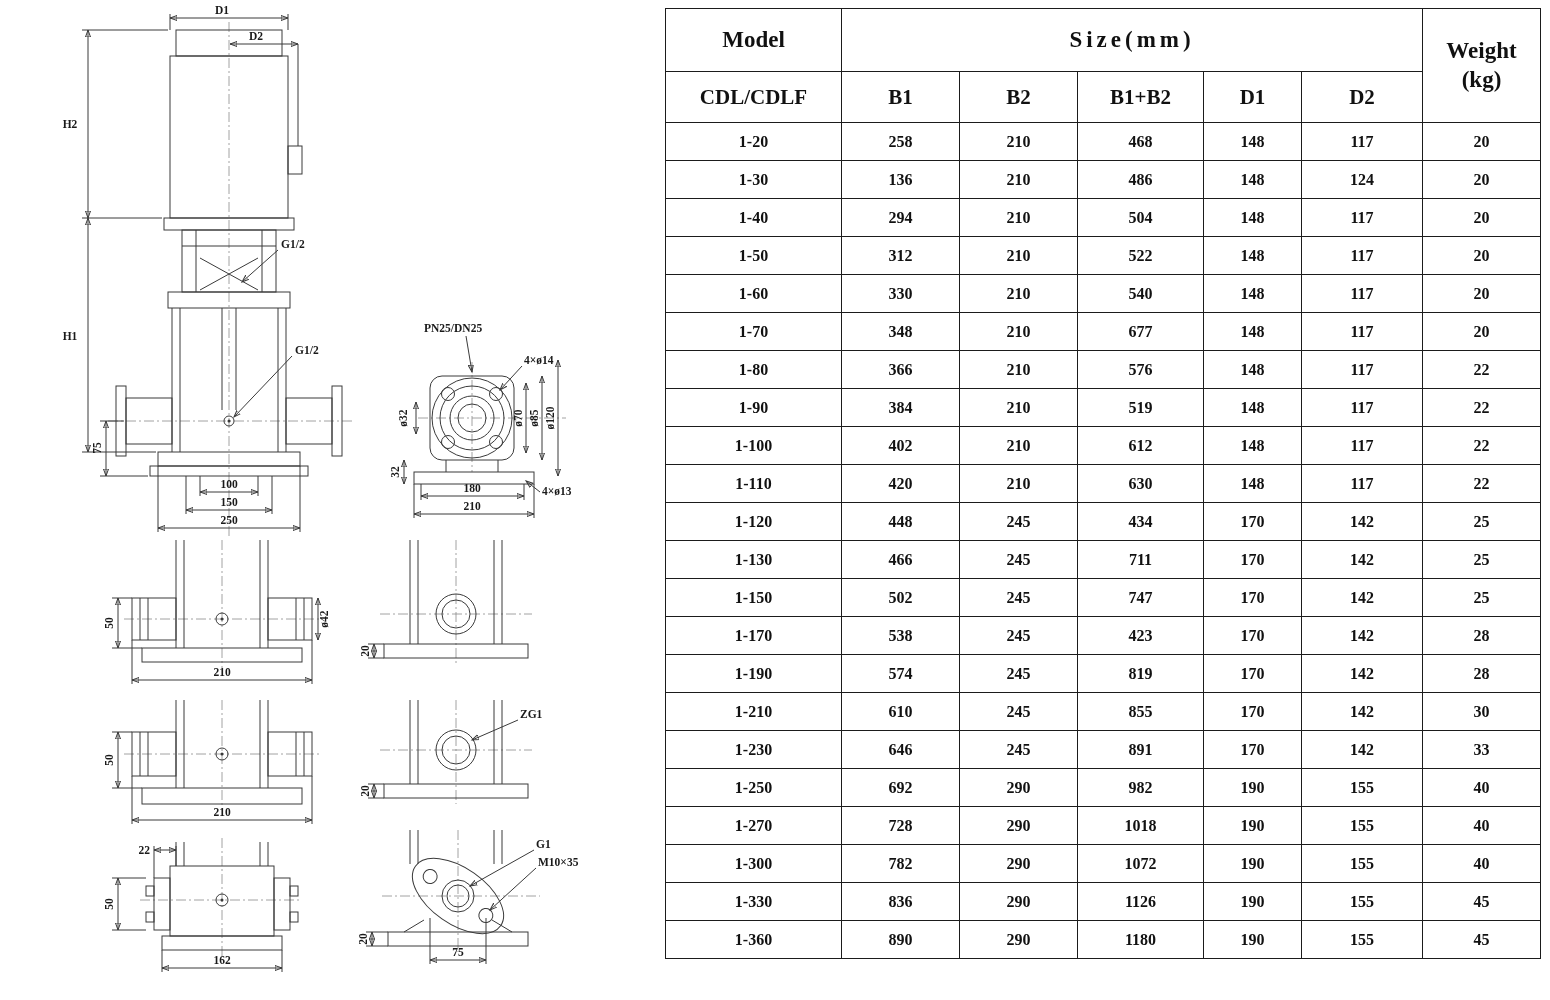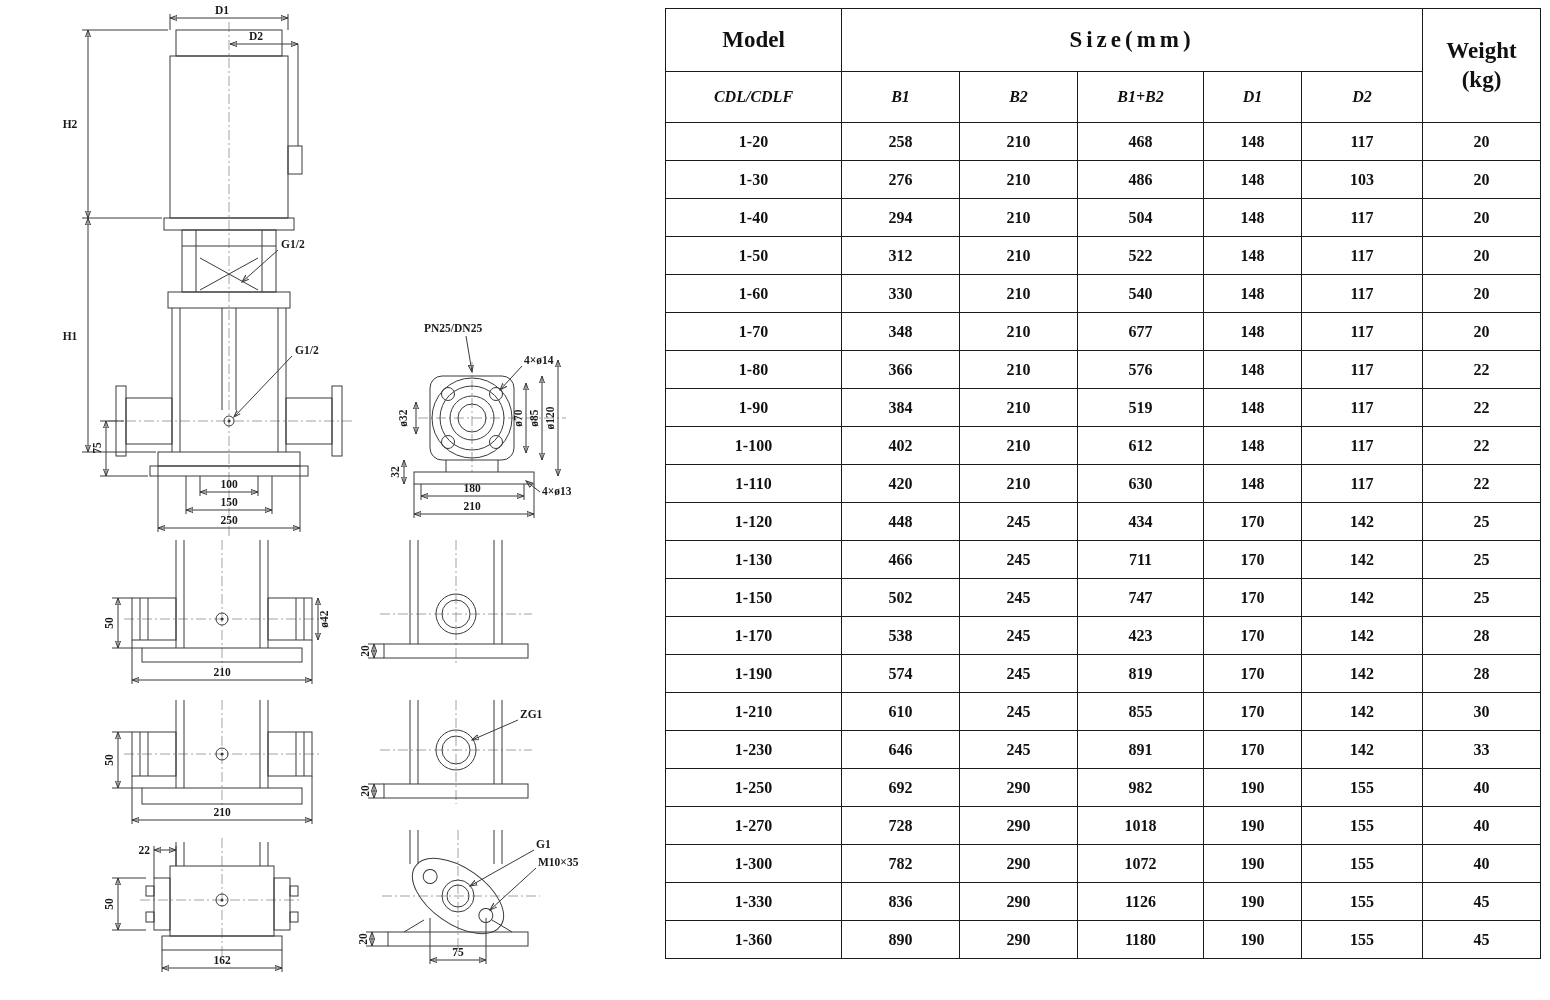--- a/index.html
+++ b/index.html
@@ -10,21 +10,21 @@
   .left-panel{position:absolute;left:0;top:0;width:660px;height:1000px;}
   .right-panel{position:absolute;left:665px;top:8px;width:878px;}
 
   
   table.spec{border-collapse:collapse;width:875px;table-layout:fixed;}
   .spec th,.spec td{
     border:1.6px solid #1b1b1b;text-align:center;vertical-align:middle;
     font-weight:bold;color:#111;padding:0;overflow:hidden;white-space:nowrap;
   }
   .spec thead tr.r1 th{height:62px;font-size:23px;}
-  .spec thead tr.r2 th{height:50px;font-size:16px;font-style:italic;}
+  .spec thead tr.r2 th{height:50px;font-size:21px;}
   .spec th.size-head{letter-spacing:4px;}
   .spec th.weight-head{font-size:21px;line-height:1.25;}
   .spec tbody td{height:37px;font-size:16px;}
   col.c-model{width:176px;} col.c-b1{width:118px;} col.c-b2{width:118px;}
   col.c-b1b2{width:126px;} col.c-d1{width:98px;} col.c-d2{width:121px;} col.c-w{width:118px;}
 
   
   svg.draw line,svg.draw rect,svg.draw circle,svg.draw ellipse,
   svg.draw polyline,svg.draw polygon,svg.draw path{
     stroke:#3a3a3a;stroke-width:1;fill:none;
@@ -375,25 +375,25 @@
           <td>1-20</td>
           <td>258</td>
           <td>210</td>
           <td>468</td>
           <td>148</td>
           <td>117</td>
           <td>20</td>
         </tr>
         <tr>
           <td>1-30</td>
-          <td>276</td>
+          <td>136</td>
           <td>210</td>
           <td>486</td>
           <td>148</td>
-          <td>103</td>
+          <td>124</td>
           <td>20</td>
         </tr>
         <tr>
           <td>1-40</td>
           <td>294</td>
           <td>210</td>
           <td>504</td>
           <td>148</td>
           <td>117</td>
           <td>20</td>

